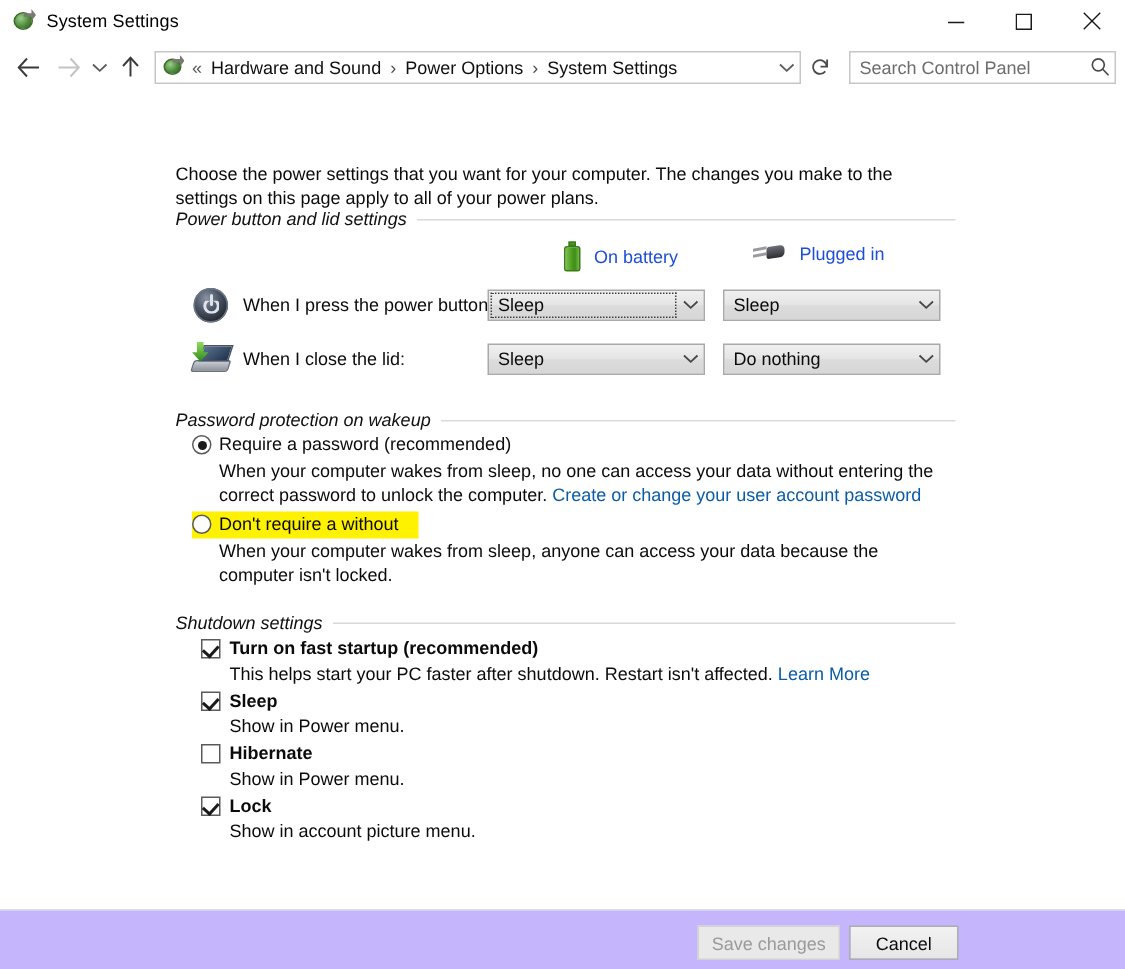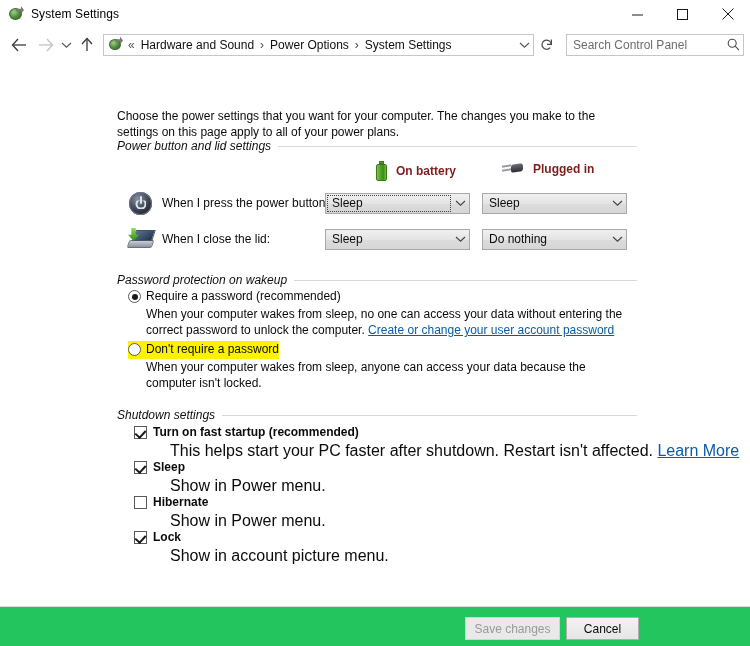--- a/index.html
+++ b/index.html
@@ -209,21 +209,21 @@
 
   
   #grp-power { top: 79px; }
   .col-headers {
     position: absolute;
     top: 22px; left: 0; width: 520px; height: 22px;
   }
   .col-head {
     position: absolute;
     display: flex; align-items: center;
-    font-size: 12px; color: #7f1d1d; font-weight: bold;
+    font-size: 12px; color: #1d4ed8;
   }
   .col-head .label { margin-left: 8px; white-space: nowrap; }
   #head-battery { left: 258px; }
   #head-plugged { left: 382px; }
 
   .battery-ico {
     width: 13px; height: 20px; position: relative; flex: none;
   }
   .battery-ico .body {
     position: absolute; left: 1px; top: 3px; width: 11px; height: 17px;
@@ -366,21 +366,20 @@
   .sub-text {
     position: absolute;
     left: 29px;
     width: 490px;
     font-size: 12px;
     line-height: 16px;
     color: #0b0b0b;
   }
   .link {
     color: #0b5ca8;
-    text-decoration: underline;
     cursor: pointer;
   }
   #highlight-box {
     position: absolute;
     left: 11px; top: 68px;
     width: 151px; height: 18px;
     background: #fff200;
   }
 
   
@@ -407,36 +406,36 @@
     border: solid #1a1a1a;
     border-width: 0 2px 2px 0;
     transform: rotate(42deg);
   }
   .check-label {
     font-size: 12px; color: #0b0b0b; margin-left: 6px;
     font-weight: bold; white-space: nowrap;
   }
   .check-sub {
     position: absolute;
-    left: 53px;
-    font-size: 16px;
+    left: 36px;
+    font-size: 12px;
     color: #0b0b0b;
     white-space: nowrap;
   }
 
   
   #footer-sep {
     position: absolute;
     left: 0; top: 606px; width: 750px; height: 1px;
     background: #dcdcdc;
   }
   #footer {
     position: absolute;
     left: 0; top: 607px; width: 750px; height: 39px;
-    background: #22c55e;
+    background: #c4b5fd;
   }
   .btn {
     position: absolute;
     top: 10px;
     height: 23px;
     border: 1px solid #adadad;
     background: linear-gradient(to bottom,#f2f2f2,#e6e6e6);
     font-family: "Liberation Sans", sans-serif;
     font-size: 12px;
     color: #0b0b0b;
@@ -638,21 +637,21 @@
     <div class="radio-row" style="top:16px;">
       <span class="radio checked"></span>
       <span class="radio-label">Require a password (recommended)</span>
     </div>
     <div class="sub-text" style="top:33px;">
       <span>When your computer wakes from sleep, no one can access your data without entering the correct password to unlock the computer. </span><span class="link">Create or change your user account password</span>
     </div>
 
     <div class="radio-row" style="top:69px;">
       <span class="radio"></span>
-      <span class="radio-label">Don't require a password</span>
+      <span class="radio-label">Don't require a without</span>
     </div>
     <div class="sub-text" style="top:86px;">
       <span>When your computer wakes from sleep, anyone can access your data because the computer isn't locked.</span>
     </div>
   </div>
 
   <div class="group" id="grp-shutdown">
     <div class="group-header">
       <span class="lbl">Shutdown settings</span>
       <span class="rule"></span>

